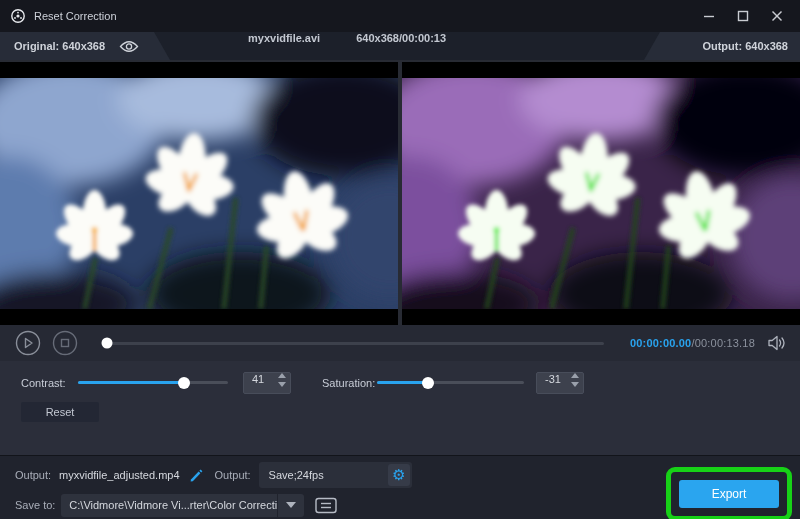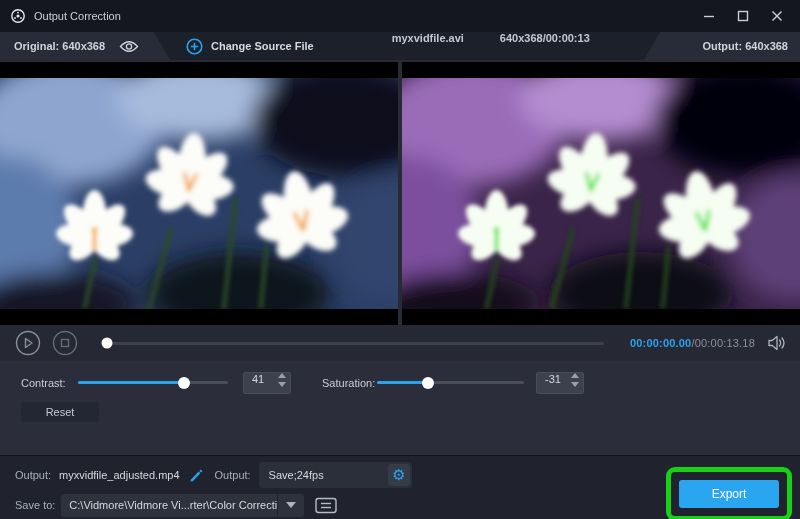--- a/index.html
+++ b/index.html
@@ -92,21 +92,21 @@
 <div class="app">
 
   <div class="titlebar">
     <svg width="16" height="16" viewBox="0 0 16 16">
       <circle cx="8" cy="8" r="6.2" fill="none" stroke="#e8eaee" stroke-width="1.4"></circle>
       <circle cx="8" cy="8" r="1.6" fill="#e8eaee"></circle>
       <circle cx="8" cy="4.6" r="0.9" fill="#e8eaee"></circle>
       <circle cx="5" cy="10" r="0.9" fill="#e8eaee"></circle>
       <circle cx="11" cy="10" r="0.9" fill="#e8eaee"></circle>
     </svg>
-    <span class="app-title">Output Correction</span>
+    <span class="app-title">Reset Correction</span>
     <div class="win-controls">
       <div class="win-btn">
         <svg width="12" height="12" viewBox="0 0 12 12">
           <line x1="1" y1="6.5" x2="11" y2="6.5" stroke="#c9ccd2" stroke-width="1.4"></line>
           </svg>
       </div>
       <div class="win-btn">
         <svg width="12" height="12" viewBox="0 0 12 12">
           <rect x="1.5" y="1.5" width="9" height="9" fill="none" stroke="#c9ccd2" stroke-width="1.4"></rect>
           </svg>
@@ -122,28 +122,20 @@
 
   <div class="infobar">
     <div class="tab-left">
       <span>Original: 640x368</span>
       <span class="eye-wrap">
         <svg width="20" height="13" viewBox="0 0 20 13">
           <path d="M1.5 6.5 Q10 -3 18.5 6.5 Q10 16 1.5 6.5 Z" fill="none" stroke="#cfd3da" stroke-width="1.3"></path>
           <circle cx="10" cy="6.5" r="2.6" fill="none" stroke="#cfd3da" stroke-width="1.3"></circle>
         </svg>
       </span>
-    </div>
-    <div class="change-source">
-      <svg width="17" height="17" viewBox="0 0 17 17">
-        <circle cx="8.5" cy="8.5" r="7.3" fill="none" stroke="#29a3ee" stroke-width="1.6"></circle>
-        <line x1="8.5" y1="4.8" x2="8.5" y2="12.2" stroke="#29a3ee" stroke-width="1.6"></line>
-        <line x1="4.8" y1="8.5" x2="12.2" y2="8.5" stroke="#29a3ee" stroke-width="1.6"></line>
-      </svg>
-      <span>Change Source File</span>
     </div>
     <span class="file-name">myxvidfile.avi</span>
     <span class="file-dims">640x368/00:00:13</span>
     <div class="tab-right">
       <span>Output: 640x368</span>
     </div>
   </div>
 
   <div class="previews">
     <div class="preview">

